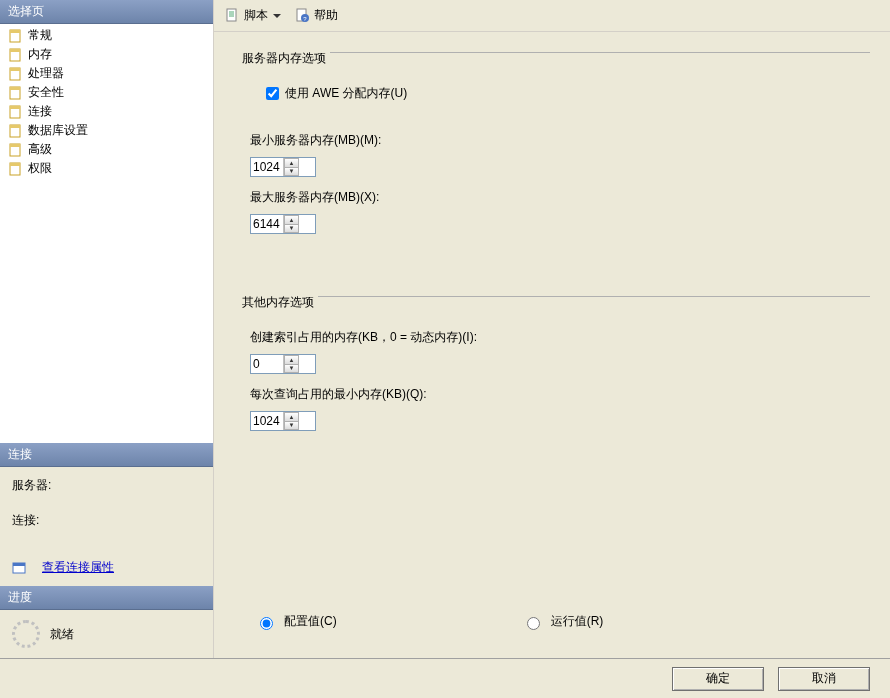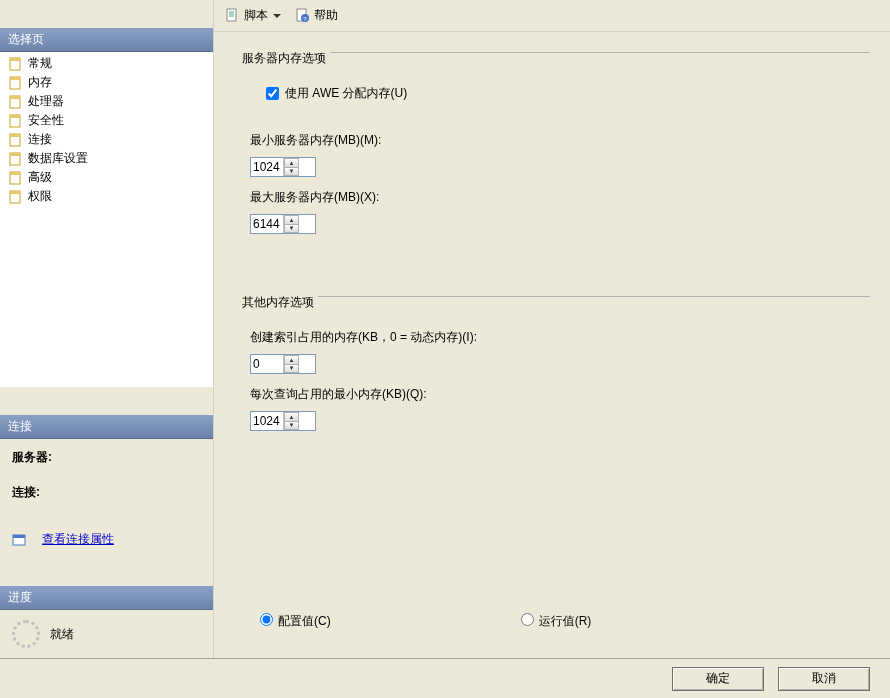--- a/index.html
+++ b/index.html
@@ -23,21 +23,20 @@
   border-right: 1px solid #d4d0c8;
   display: flex;
   flex-direction: column;
 }
 .panel-header {
   background: linear-gradient(to bottom, #8ba0c5, #6d84aa);
   color: #fff;
   padding: 3px 8px;
   font-size: 12px;
   border-bottom: 1px solid #5a6e8f;
-  margin-top: 28px;
 }
 .nav-list {
   background: #fff;
   flex: 0 0 auto;
   padding: 2px 0;
 }
 .nav-item {
   display: flex;
   align-items: center;
   padding: 1px 4px 1px 8px;
@@ -48,21 +47,21 @@
   width: 16px; height: 16px;
   display: inline-flex;
   align-items: center; justify-content: center;
 }
 .nav-icon svg { width: 16px; height: 16px; }
 .conn-section {
   background: #ece9d8;
   padding: 10px 10px 10px 12px;
   flex: 0 0 auto;
 }
-.conn-row { margin-bottom: 18px; font-weight: bold; }
+.conn-row { margin-bottom: 18px; }
 .link-row {
   display: flex;
   align-items: center;
   gap: 14px;
   margin-top: 30px;
 }
 .link-row a { color: #0000cc; text-decoration: underline; }
 .progress-section {
   background: #ece9d8;
   padding: 10px 10px 10px 12px;
@@ -171,22 +170,22 @@
   color: #333;
 }
 .spin-btn:first-child { border-bottom: none; }
 .radio-row {
   display: flex;
   gap: 190px;
   margin: 10px 0 0 18px;
 }
 .radio-item {
   display: flex;
-  align-items: flex-start;
-  gap: 5px;
+  align-items: flex-end;
+  gap: 11px;
 }
 .radio-item input { width: 13px; height: 13px; }
 
 .bottom-bar {
   position: absolute;
   left: 0; right: 0; bottom: 0;
   height: 40px;
   border-top: 1px solid #a0a0a0;
   background: #ece9d8;
   display: flex;

